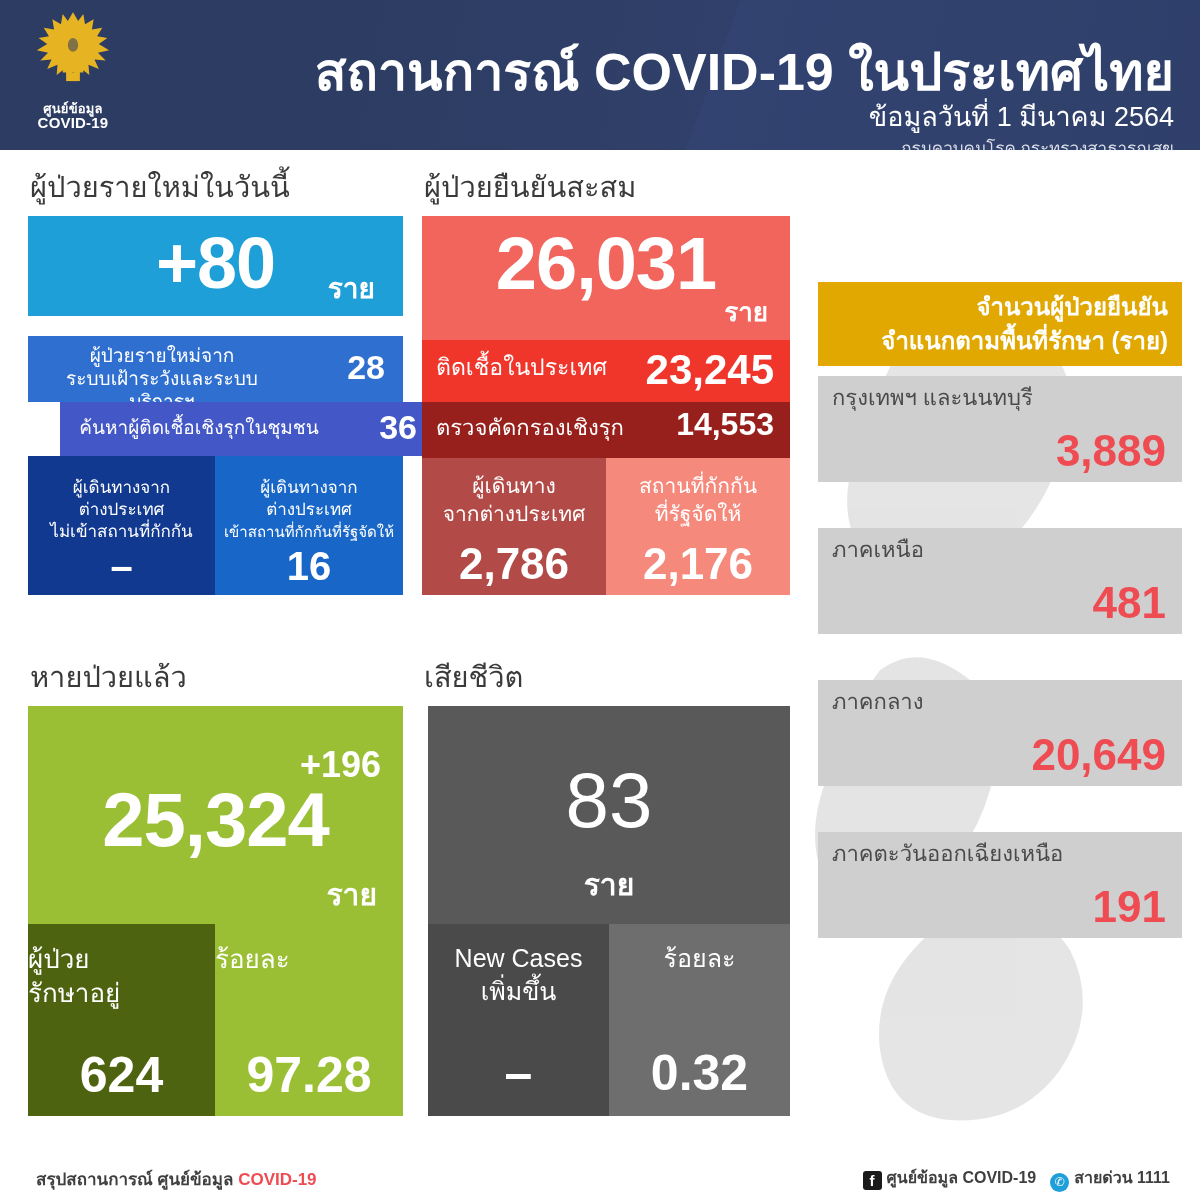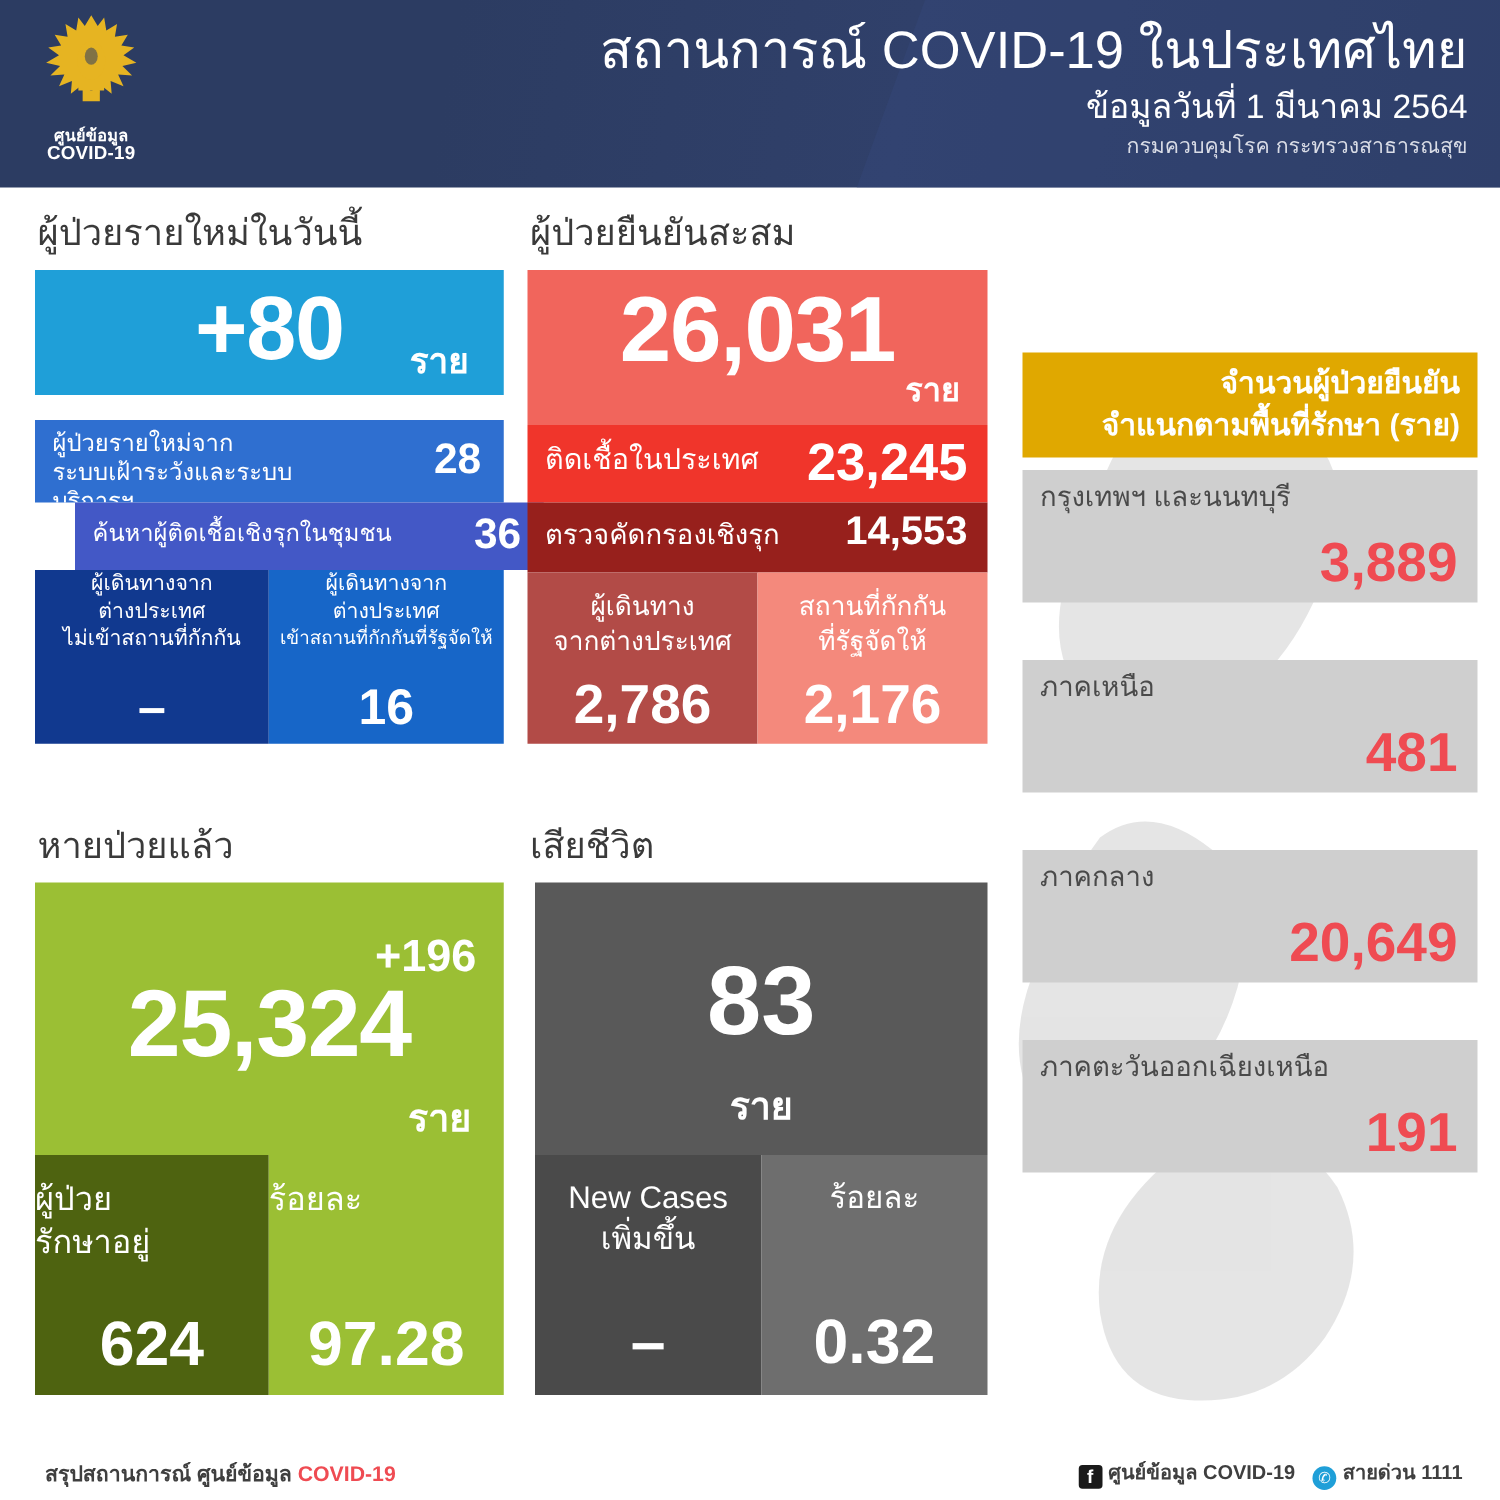--- a/index.html
+++ b/index.html
@@ -26,59 +26,59 @@
     position: absolute; left: 18px; top: 8px; width: 110px; text-align: center; z-index: 3;
   }
   .garuda { width: 86px; height: 92px; margin: 0 auto; display: block; }
   .logo-cap {
     color: #ffffff; font-size: 13px; line-height: 14px; font-weight: bold; margin-top: 2px;
     letter-spacing: .2px;
   }
   .logo-cap .l2 { font-size: 15px; }
   .head-text { position: absolute; right: 26px; top: 14px; text-align: right; z-index: 3; }
   .head-title {
-    color: #ffffff; font-size: 42px; font-weight: normal; line-height: 52px; white-space: nowrap;
+    color: #ffffff; font-size: 52px; font-weight: bold; line-height: 52px; white-space: nowrap; margin-top: 32px;
   }
   .head-sub {
     color: #ffffff; font-size: 27px; line-height: 38px; white-space: nowrap;
   }
   .head-org {
     color: #d9dce6; font-size: 17px; line-height: 26px; white-space: nowrap;
   }
 
   
   .sec-label {
     position: absolute; color: #3a3a3a; font-size: 29px; font-weight: normal; line-height: 34px;
   }
 
   
   .cell { position: absolute; overflow: hidden; }
   .cell .lbl {
-    color: #ffffff; font-size: 19px; line-height: 23px;
+    color: #ffffff; font-size: 19px; line-height: 23px; text-align: center;
   }
   .cell .num { color: #ffffff; font-weight: bold; }
 
   
   #newcases-main { left: 28px; top: 216px; width: 375px; height: 100px; background: #1f9fd8; }
   #newcases-main .big {
     position: absolute; left: 0; top: 6px; width: 375px; text-align: center;
     color: #fff; font-size: 72px; font-weight: bold; line-height: 82px; letter-spacing: -1px;
   }
   #newcases-main .unit {
     position: absolute; right: 28px; bottom: 6px; color: #fff; font-size: 28px; font-weight: bold;
   }
   #newcases-row1 { left: 28px; top: 336px; width: 375px; height: 66px; background: #2f6fd0; }
   #newcases-row1 .lbl { position: absolute; left: 14px; top: 8px; width: 240px; }
   #newcases-row1 .num { position: absolute; right: 18px; top: 12px; font-size: 34px; }
   #newcases-row2 { left: 28px; top: 402px; width: 375px; height: 54px; background: #4358c6; margin-left: 32px; }
   #newcases-row2 .lbl { position: absolute; left: 14px; top: 14px; width: 250px; }
   #newcases-row2 .num { position: absolute; right: 18px; top: 6px; font-size: 34px; }
   #newcases-row3a { left: 28px; top: 456px; width: 187px; height: 139px; background: #11398f; }
   #newcases-row3b { left: 215px; top: 456px; width: 188px; height: 139px; background: #1766c8; }
-  .sub3 .lbl { position: absolute; left: 0; top: 0; width: 100%; text-align: center; font-size: 17px; line-height: 22px; }
+  .sub3 .lbl { position: absolute; left: 0; top: 21px; width: 100%; text-align: center; font-size: 17px; line-height: 22px; }
   .sub3 .num { position: absolute; left: 0; bottom: 6px; width: 100%; text-align: center; font-size: 40px; }
 
   
   #cum-main { left: 422px; top: 216px; width: 368px; height: 124px; background: #f1655c; }
   #cum-main .big {
     position: absolute; left: 0; top: 2px; width: 368px; text-align: center; color: #fff;
     font-size: 74px; font-weight: bold; line-height: 92px; letter-spacing: -1px;
   }
   #cum-main .unit { position: absolute; right: 22px; bottom: 8px; color: #fff; font-size: 26px; font-weight: bold; }
   #cum-row1 { left: 422px; top: 340px; width: 368px; height: 62px; background: #f0352b; }
@@ -104,21 +104,21 @@
   #rec-main .unit { position: absolute; right: 26px; bottom: 6px; color: #fff; font-size: 30px; font-weight: bold; }
   #rec-a { left: 28px; top: 924px; width: 187px; height: 192px; background: #4e6310; }
   #rec-b { left: 215px; top: 924px; width: 188px; height: 192px; background: #9bbf34; }
   .recsub .lbl { position: absolute; left: 0; top: 18px; width: 100%; text-align: left; font-size: 26px; line-height: 34px; }
   .recsub .num { position: absolute; left: 0; bottom: 12px; width: 100%; text-align: center; font-size: 50px; }
 
   
   #death-main { left: 428px; top: 706px; width: 362px; height: 218px; background: #595959; }
   #death-main .big {
     position: absolute; left: 0; top: 48px; width: 362px; text-align: center; color: #fff;
-    font-size: 78px; font-weight: bold; line-height: 92px;
+    font-size: 78px; font-weight: normal; line-height: 92px;
   }
   #death-main .unit { position: absolute; left: 0; bottom: 16px; width: 362px; text-align: center; color: #fff; font-size: 30px; font-weight: bold; }
   #death-a { left: 428px; top: 924px; width: 181px; height: 192px; background: #4a4a4a; }
   #death-b { left: 609px; top: 924px; width: 181px; height: 192px; background: #6e6e6e; }
   .deathsub .lbl { position: absolute; left: 0; top: 18px; width: 100%; text-align: center; font-size: 25px; line-height: 33px; }
   .deathsub .num { position: absolute; left: 0; bottom: 14px; width: 100%; text-align: center; font-size: 50px; }
 
   
   #region-head {
     position: absolute; left: 818px; top: 282px; width: 364px; height: 84px; background: #e0a800;

